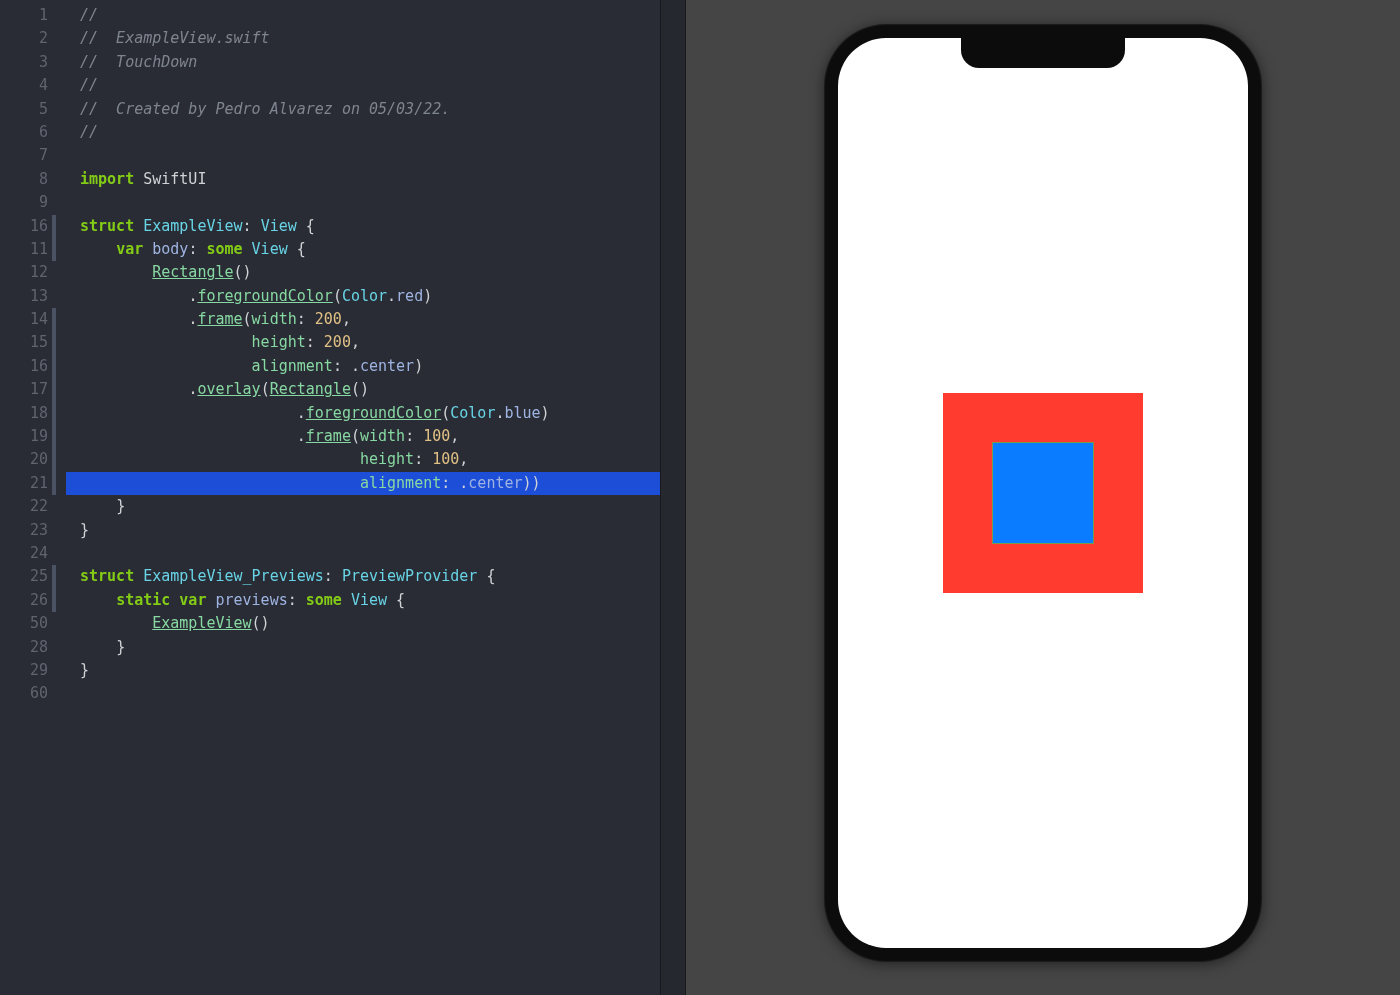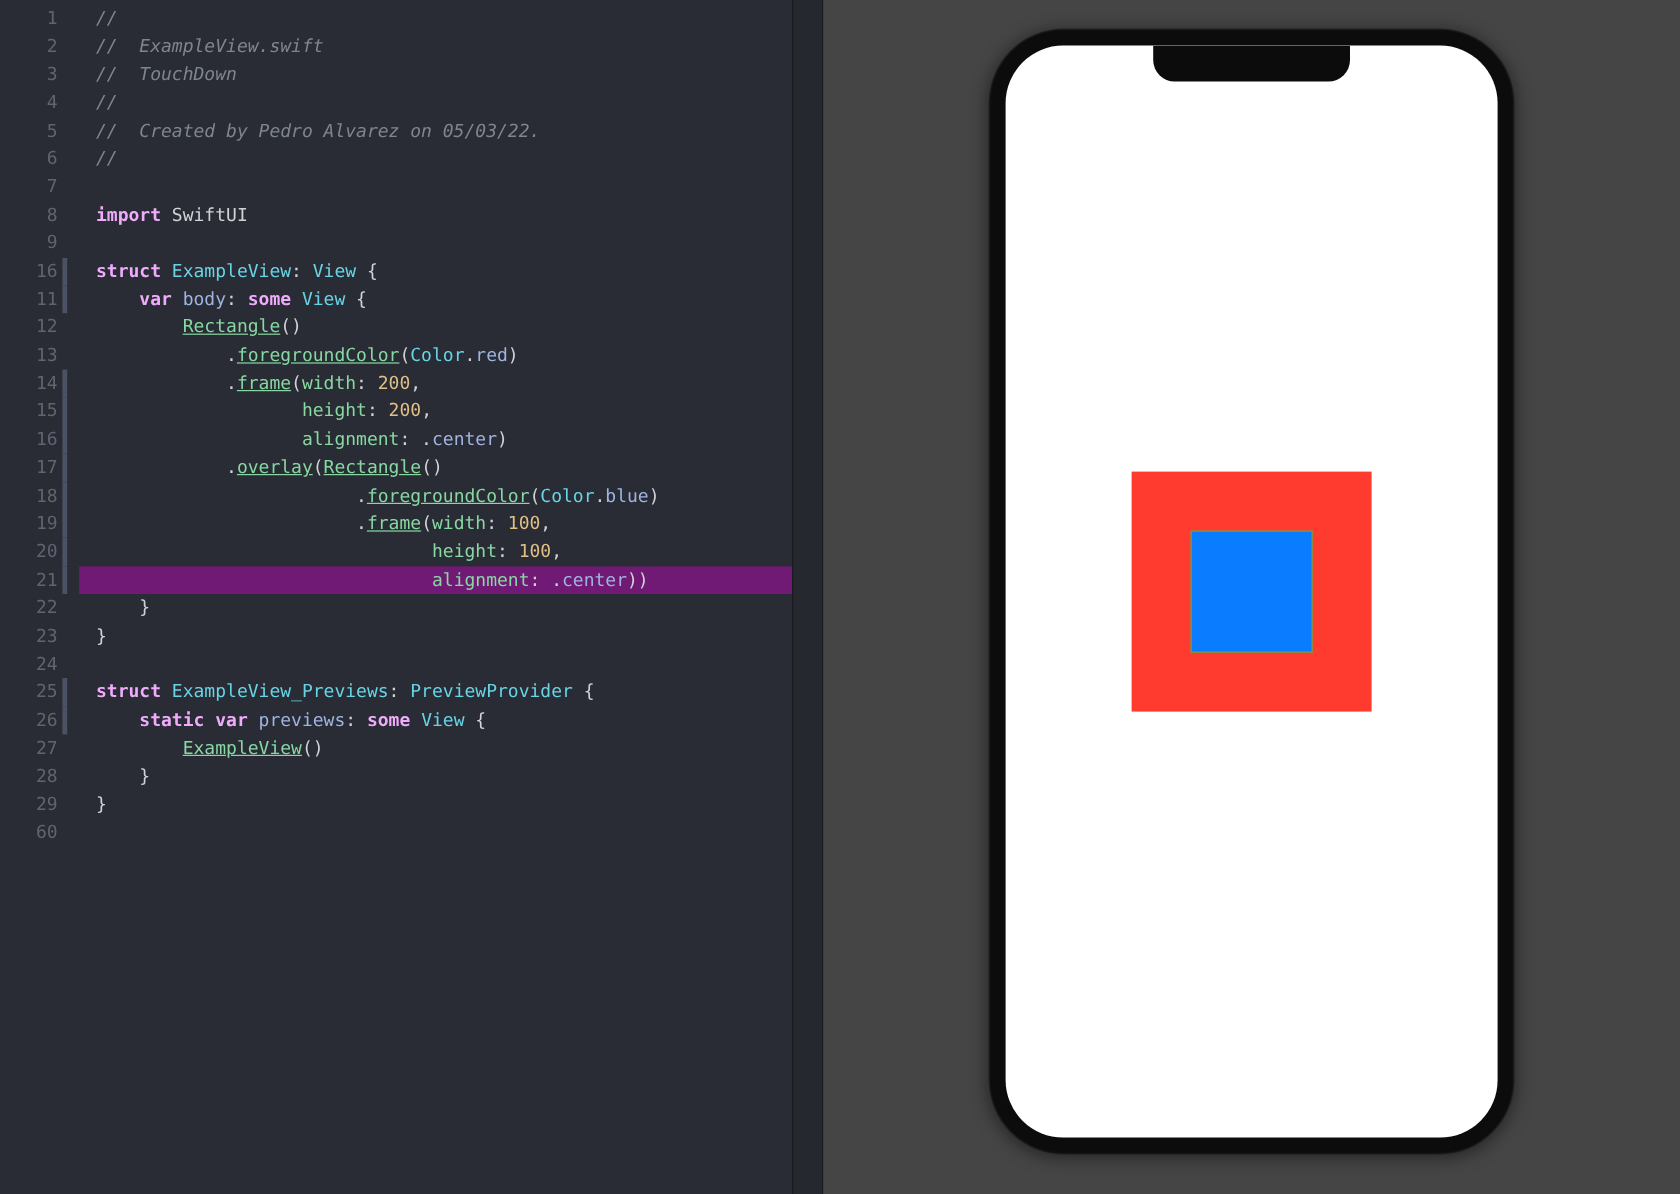--- a/index.html
+++ b/index.html
@@ -52,25 +52,25 @@
     flex: 1;
     white-space: pre;
     color: #c6cad1;
     position: relative;
   }
   .code .row {
     height: 23.4px;
     padding-left: 14px;
   }
   .code .row.current {
-    background: #701a75;
+    background: #1d4ed8;
   }
   
   .c-comment  { color: #7f858f; font-style: italic; }
-  .c-keyword  { color: #f0abfc; font-weight: 600; }
+  .c-keyword  { color: #84cc16; font-weight: 600; }
   .c-type     { color: #68d4e6; }
   .c-call     { color: #87d8a2; text-decoration: underline; }
   .c-prop     { color: #9fb4e2; }
   .c-arg      { color: #87d8a2; }
   .c-num      { color: #e0c085; margin-top: 40px; }
   .c-plain    { color: #d0d2d6; text-align: center; }
   .c-punct    { color: #d0d2d6; }
 
   
   .divider {
@@ -155,21 +155,21 @@
           <div class="ln"><span class="num">17</span><span class="fold-strip"></span></div>
           <div class="ln"><span class="num">18</span><span class="fold-strip"></span></div>
           <div class="ln"><span class="num">19</span><span class="fold-strip"></span></div>
           <div class="ln"><span class="num">20</span><span class="fold-strip"></span></div>
           <div class="ln"><span class="num">21</span><span class="fold-strip"></span></div>
           <div class="ln"><span class="num">22</span></div>
           <div class="ln"><span class="num">23</span></div>
           <div class="ln"><span class="num">24</span></div>
           <div class="ln"><span class="num">25</span><span class="fold-strip"></span></div>
           <div class="ln"><span class="num">26</span><span class="fold-strip"></span></div>
-          <div class="ln"><span class="num">27</span></div>
+          <div class="ln"><span class="num">50</span></div>
           <div class="ln"><span class="num">28</span></div>
           <div class="ln"><span class="num">29</span></div>
           <div class="ln"><span class="num">60</span></div>
         </div>
       <div class="code" id="code"><div class="row"><span class="c-comment">//</span></div><div class="row"><span class="c-comment">//  ExampleView.swift</span></div><div class="row"><span class="c-comment">//  TouchDown</span></div><div class="row"><span class="c-comment">//</span></div><div class="row"><span class="c-comment">//  Created by Pedro Alvarez on 05/03/22.</span></div><div class="row"><span class="c-comment">//</span></div><div class="row"></div><div class="row"><span class="c-keyword">import</span><span class="c-plain"> SwiftUI</span></div><div class="row"></div><div class="row"><span class="c-keyword">struct</span><span class="c-plain"> </span><span class="c-type">ExampleView</span><span class="c-punct">: </span><span class="c-type">View</span><span class="c-punct"> {</span></div><div class="row"><span class="c-plain">    </span><span class="c-keyword">var</span><span class="c-plain"> </span><span class="c-prop">body</span><span class="c-punct">: </span><span class="c-keyword">some</span><span class="c-plain"> </span><span class="c-type">View</span><span class="c-punct"> {</span></div><div class="row"><span class="c-plain">        </span><span class="c-call">Rectangle</span><span class="c-punct">()</span></div><div class="row"><span class="c-plain">            </span><span class="c-punct">.</span><span class="c-call">foregroundColor</span><span class="c-punct">(</span><span class="c-type">Color</span><span class="c-punct">.</span><span class="c-prop">red</span><span class="c-punct">)</span></div><div class="row"><span class="c-plain">            </span><span class="c-punct">.</span><span class="c-call">frame</span><span class="c-punct">(</span><span class="c-arg">width</span><span class="c-punct">: </span><span class="c-num">200</span><span class="c-punct">,</span></div><div class="row"><span class="c-plain">                   </span><span class="c-arg">height</span><span class="c-punct">: </span><span class="c-num">200</span><span class="c-punct">,</span></div><div class="row"><span class="c-plain">                   </span><span class="c-arg">alignment</span><span class="c-punct">: .</span><span class="c-prop">center</span><span class="c-punct">)</span></div><div class="row"><span class="c-plain">            </span><span class="c-punct">.</span><span class="c-call">overlay</span><span class="c-punct">(</span><span class="c-call">Rectangle</span><span class="c-punct">()</span></div><div class="row"><span class="c-plain">                        </span><span class="c-punct">.</span><span class="c-call">foregroundColor</span><span class="c-punct">(</span><span class="c-type">Color</span><span class="c-punct">.</span><span class="c-prop">blue</span><span class="c-punct">)</span></div><div class="row"><span class="c-plain">                        </span><span class="c-punct">.</span><span class="c-call">frame</span><span class="c-punct">(</span><span class="c-arg">width</span><span class="c-punct">: </span><span class="c-num">100</span><span class="c-punct">,</span></div><div class="row"><span class="c-plain">                               </span><span class="c-arg">height</span><span class="c-punct">: </span><span class="c-num">100</span><span class="c-punct">,</span></div><div class="row current"><span class="c-plain">                               </span><span class="c-arg">alignment</span><span class="c-punct">: .</span><span class="c-prop">center</span><span class="c-punct">))</span></div><div class="row"><span class="c-plain">    </span><span class="c-punct">}</span></div><div class="row"><span class="c-punct">}</span></div><div class="row"></div><div class="row"><span class="c-keyword">struct</span><span class="c-plain"> </span><span class="c-type">ExampleView_Previews</span><span class="c-punct">: </span><span class="c-type">PreviewProvider</span><span class="c-punct"> {</span></div><div class="row"><span class="c-plain">    </span><span class="c-keyword">static</span><span class="c-plain"> </span><span class="c-keyword">var</span><span class="c-plain"> </span><span class="c-prop">previews</span><span class="c-punct">: </span><span class="c-keyword">some</span><span class="c-plain"> </span><span class="c-type">View</span><span class="c-punct"> {</span></div><div class="row"><span class="c-plain">        </span><span class="c-call">ExampleView</span><span class="c-punct">()</span></div><div class="row"><span class="c-plain">    </span><span class="c-punct">}</span></div><div class="row"><span class="c-punct">}</span></div><div class="row"></div></div>
     </div>
   </div>
 
   <div class="divider"></div>
 

